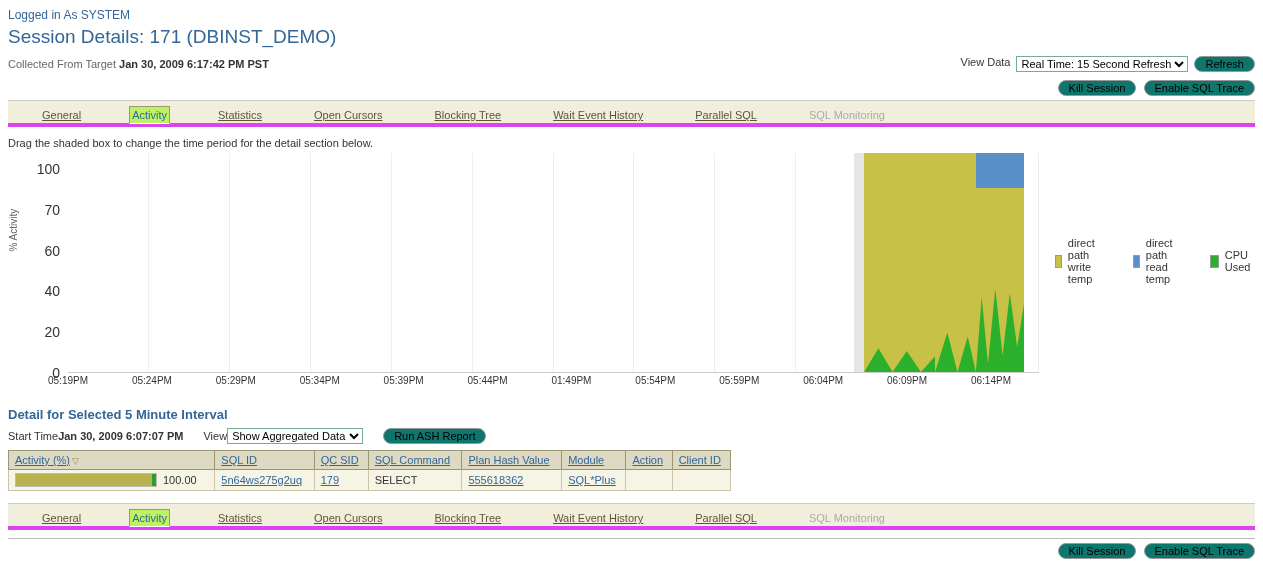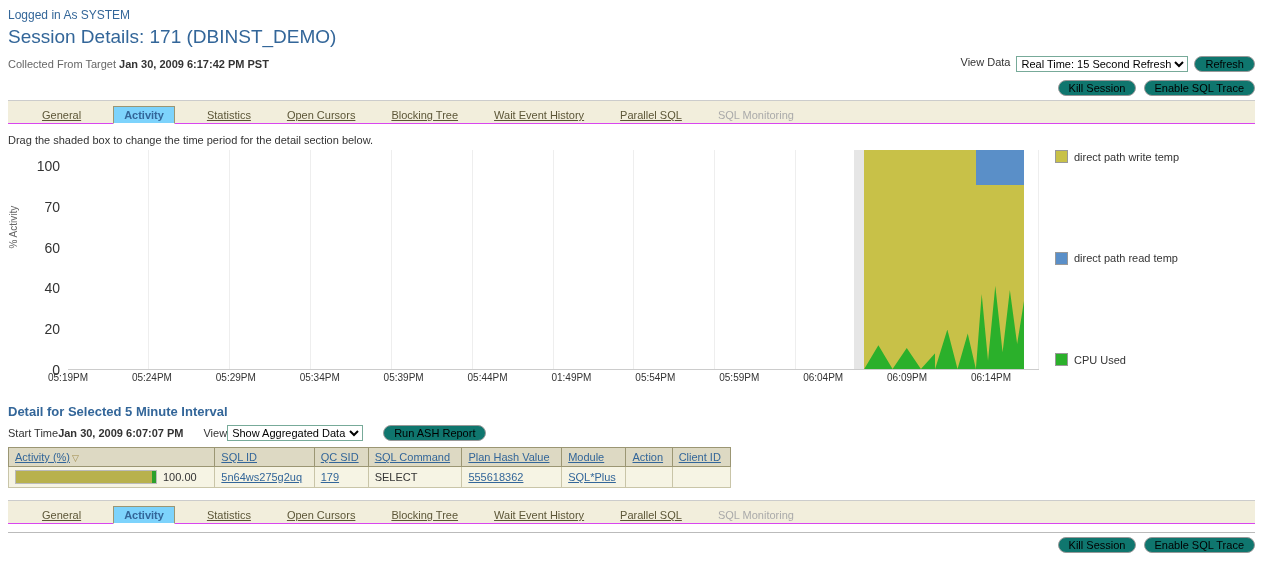--- a/index.html
+++ b/index.html
@@ -28,37 +28,37 @@
     cursor: pointer;
     font-family: inherit;
   }
   .btn-row { text-align:right; margin: 4px 0; }
   .btn-row .btn { margin-left:4px; }
   select { font-size:11px; font-family:inherit; border:1px solid #7a9; background:#fff; }
 
   .tabstrip {
     background: #f2eedc;
     border-top:1px solid #ccc;
-    border-bottom:1px solid #d946ef;
+    border-bottom:4px solid #d946ef;
     padding: 2px 0 0 30px;
     display:flex;
-    gap: 28px;
+    gap: 44px;
     align-items:flex-end;
     height: 20px;
   }
   .tab { color:#5c5637; text-decoration:underline; cursor:pointer; padding:2px 4px; }
   .tab.active {
-    background:#7dd3fc;
+    background:#bef264;
     border:1px solid #9b9673;
     border-bottom:1px solid #fff;
     text-decoration:none;
     color:#336699;
-    font-weight:bold;
+    font-weight:normal;
     margin-bottom:-1px;
-    padding:2px 10px;
+    padding:2px 2px;
   }
   .tab.disabled { color:#aaa; text-decoration:none; cursor:default; }
 
   .instruction { margin: 10px 0 4px 0; color:#333; }
 
   .chart-zone { position:relative; height:240px; margin-left:26px; display:flex; }
   .y-axis-title {
     position:absolute; left:-26px; top:50%; transform: rotate(-90deg) translateX(50%);
     transform-origin: left top; color:#666; font-size:10px;
   }
@@ -72,21 +72,21 @@
   .plot-area { position:absolute; left:34px; right:0; top:0; bottom:20px; border-bottom:1px solid #ccc; overflow:hidden; }
   .stacked-band {
     position:absolute; bottom:0; top:0;
   }
   .band-select {
     position:absolute; top:0; bottom:0; background: rgba(200,200,200,0.45);
   }
   .band-layer { position:absolute; bottom:0; left:0; right:0; }
   .xticks { position:absolute; left:34px; right:8px; bottom:0; height:18px; display:flex; justify-content:space-between;gap:24px; }
   .xticks span { font-size:10px; color:#333; transform:translateX(-50%); }
-  .legend { width:200px; padding-left:16px; display:flex; flex-direction:column; justify-content:space-between; gap:19px; padding-bottom:24px;}
+  .legend { width:200px; padding-left:16px; display:flex; justify-content:space-between; gap:19px; padding-bottom:24px;}
   .legend-item { display:flex; align-items:center; gap:6px; font-size:11px;}
   .swatch { width:11px; height:11px; border:1px solid #999;}
 
   .section-title { color:#336699; font-size:13px; font-weight:bold; margin-top:14px; }
   .detail-ctrl { display:flex; align-items:center; margin:6px 0; }
   .detail-ctrl .lbl { color:#333; }
   .detail-ctrl b { font-weight:bold; }
 
   table.detail { border-collapse:collapse; width:58%; }
   table.detail th {

